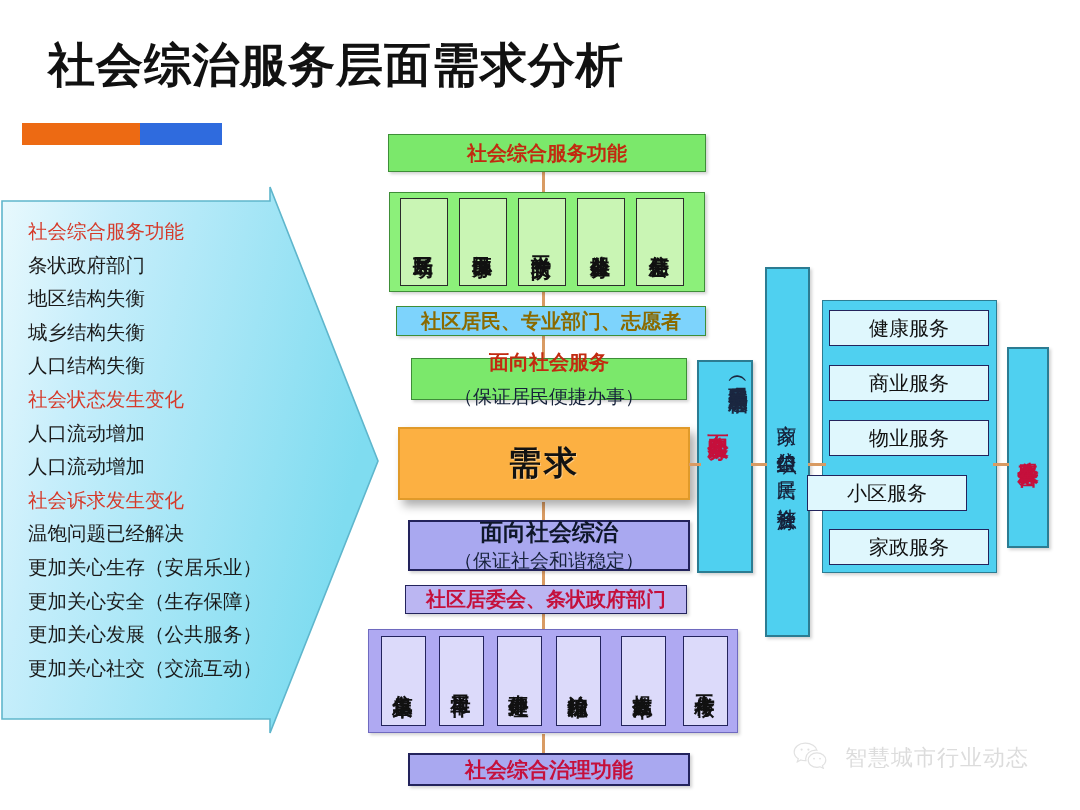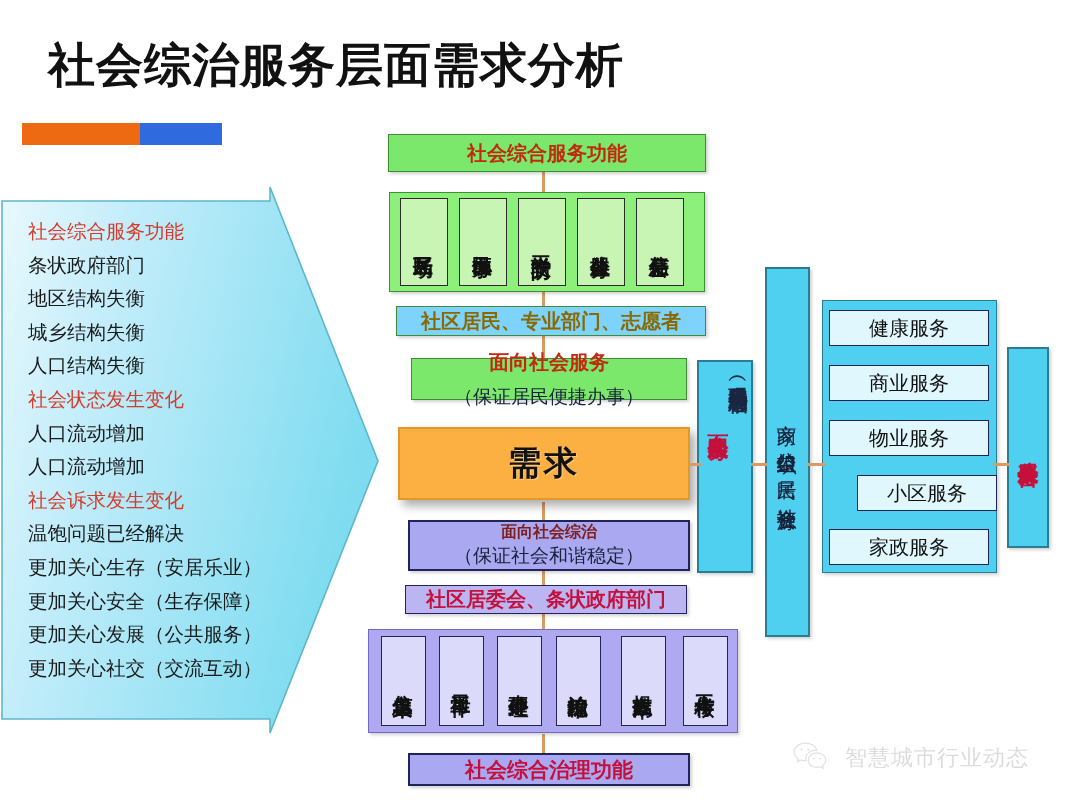--- a/index.html
+++ b/index.html
@@ -83,21 +83,21 @@
     font-family:"DejaVu Sans","Liberation Sans",sans-serif;
     text-shadow:1px 1px 0 rgba(255,255,255,.35);
   }
 
   
   .purple-hdr{
     background:#A9A8F0;border:2px solid #23235C;
     flex-direction:column;
     box-shadow:2px 2px 3px rgba(0,0,0,.18);
   }
-  .purple-hdr .l1{color:#7f1d1d;font-weight:bold;font-size:16px;}
+  .purple-hdr .l1{color:#0f172a;font-weight:bold;font-size:23px;}
   .purple-hdr .l2{color:#16213a;font-size:19px;}
   .purple-people{
     background:#BBB6F2;border:1.6px solid #23235C;
     color:#C5103C;font-weight:bold;font-size:20px;
     font-family:"DejaVu Sans","Liberation Sans",sans-serif;
     box-shadow:2px 2px 3px rgba(0,0,0,.18);
   }
   .purple-band{
     background:#AFA9F2;border:1.5px solid #6f6abf;
     box-shadow:2px 2px 3px rgba(0,0,0,.18);
@@ -275,21 +275,21 @@
   <div class="abs cyan-band" style="left:822px;top:300px;width:175px;height:273px;"></div>
   <div class="abs bx cyan-cell" style="left:829px;top:310px;width:160px;height:36px;">
       <span>健康服务</span>
     </div>
   <div class="abs bx cyan-cell" style="left:829px;top:365px;width:160px;height:36px;">
       <span>商业服务</span>
     </div>
   <div class="abs bx cyan-cell" style="left:829px;top:420px;width:160px;height:36px;">
       <span>物业服务</span>
     </div>
-  <div class="abs bx cyan-cell" style="left:857px;top:475px;width:140px;height:36px;">
+  <div class="abs bx cyan-cell" style="left:807px;top:475px;width:160px;height:36px;">
       <span>小区服务</span>
     </div>
   <div class="abs bx cyan-cell" style="left:829px;top:529px;width:160px;height:36px;">
       <span>家政服务</span>
     </div>
 
   <div class="abs cyan-col bx" style="left:1007px;top:347px;width:42px;height:201px;">
     <span class="vtext cy-red">公众服务平台</span>
   </div>
 

